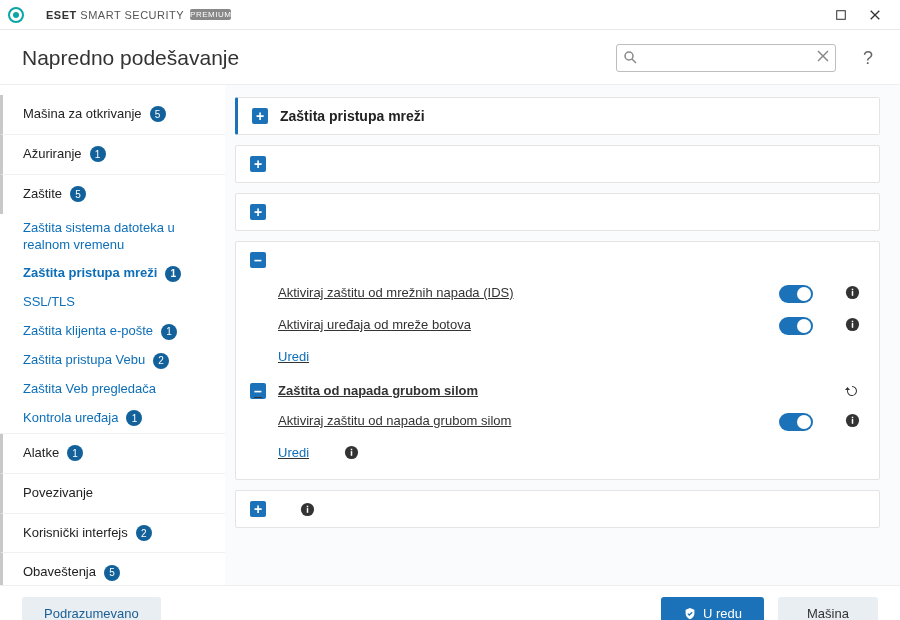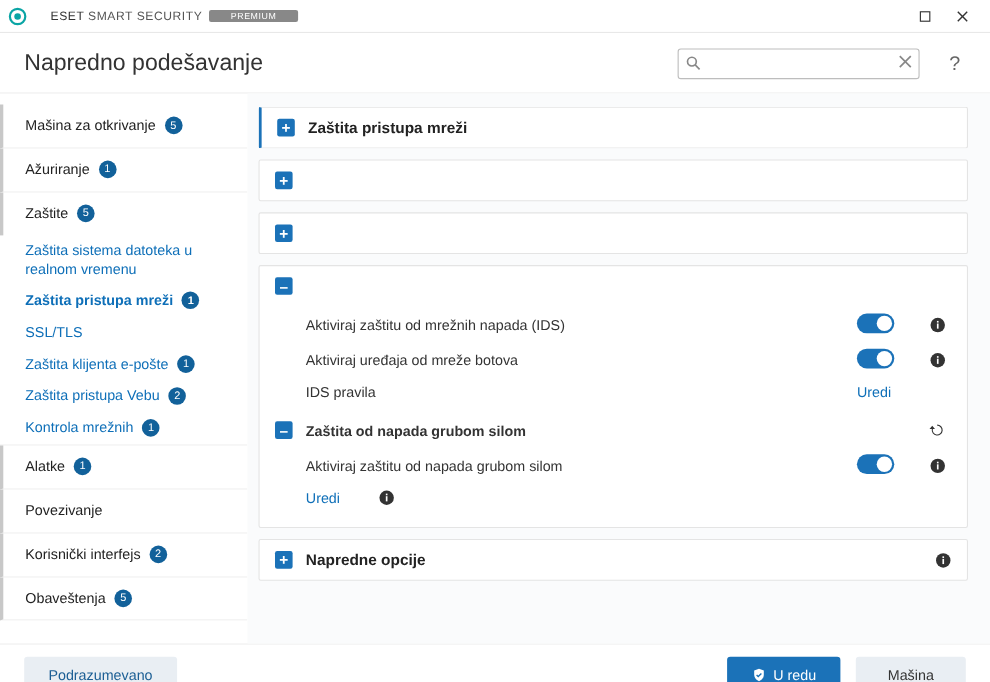--- a/index.html
+++ b/index.html
@@ -3,59 +3,59 @@
   <meta charset="utf-8">
   <style>
     * { margin: 0; padding: 0; box-sizing: border-box; font-family: "Segoe UI", Arial, sans-serif; }
     body { background: #fff; width: 900px; height: 620px; overflow: hidden; }
 
     
     .titlebar { height: 30px; display: flex; align-items: center; padding: 0 8px; border-bottom: 1px solid #e8e8e8; }
     .titlebar .brand { display: flex; align-items: center; gap: 6px; font-size: 11px; color: #444; letter-spacing: 0.5px; }
     .titlebar .brand .eye { width: 16px; height: 16px; border: 2px solid #0aa5a5; border-radius: 50%; position: relative; }
     .titlebar .brand .eye::after { content: ""; position: absolute; width: 6px; height: 6px; background: #0aa5a5; border-radius: 50%; top: 3px; left: 3px; }
-    .titlebar .brand b { font-weight: 400; color: #333; padding-left: 16px; }
+    .titlebar .brand b { font-weight: 700; color: #333; padding-left: 16px; }
     .titlebar .brand .thin { font-weight: 300; color: #555; }
-    .titlebar .brand .badge { background: #888; color: #fff; font-size: 8px; padding: 1px 20px; border-radius: 2px; letter-spacing: 0.5px; }
+    .titlebar .brand .badge { background: #888; color: #fff; font-size: 8px; padding: 1px 0; border-radius: 2px; letter-spacing: 0.5px; }
     .titlebar .spacer { flex: 1; }
     .titlebar .winbtn { width: 34px; height: 26px; display: flex; align-items: center; justify-content: center; color: #333; cursor: pointer; }
     .titlebar .winbtn svg { width: 12px; height: 12px; }
 
     
     .header { display: flex; align-items: center; padding: 14px 22px 12px 22px; gap: 22px; border-bottom: 1px solid #eee; }
     .header h1 { font-size: 21px; font-weight: 400; color: #333; flex: 1; }
     .search { position: relative; width: 220px; }
     .search input { width: 100%; height: 28px; border: 1px solid #bdbdbd; border-radius: 3px; padding: 0 26px 0 28px; font-size: 13px; outline: none; }
     .search .sicon { position: absolute; left: 7px; top: 6px; color: #888; }
     .search .clear { position: absolute; right: 6px; top: 5px; color: #888; cursor: pointer; }
     .help { width: 20px; text-align: center; color: #666; font-size: 18px; cursor: pointer; }
 
     
     .body { display: flex; height: 500px; }
     .sidebar { width: 225px; padding: 10px 0 10px 0; overflow-y: auto; }
     .content { flex: 1; padding: 12px 20px 10px 10px; overflow-y: auto; background: #fafbfc; }
 
-    .sb-item { display: flex; gap: 8px; padding: 8px 12px 4px 20px; font-size: 13px; color: #333; cursor: pointer; border-left: 3px solid transparent; line-height: 1.3; }
+    .sb-item { display: flex; align-items: center; gap: 8px; padding: 8px 12px 4px 20px; font-size: 13px; color: #333; cursor: pointer; border-left: 3px solid transparent; line-height: 1.3; }
     .sb-item.top { font-weight: 400; color: #222; border-left-color: #c8c8c8; border-bottom: 1px solid #f0f0f0; padding-top: 11px; padding-bottom: 11px; }
     .sb-item.sub { color: #0e6fb8; padding-left: 20px; padding-top: 6px; padding-bottom: 6px; }
     .sb-item.sub.active { color: #0e6fb8; font-weight: 600; }
     .sb-item .pill { background: #12619a; color: #fff; font-size: 10px; min-width: 16px; height: 16px; padding: 0 4px; border-radius: 8px; display: inline-flex; align-items: center; justify-content: center; }
     .sb-group { border-bottom: 1px solid #f0f0f0; }
 
     
     .panel { background: #fff; border: 1px solid #e4e4e4; border-radius: 2px; margin-bottom: 10px; border-left: 3px solid #1b72b8; }
     .panel.plain { border-left: 1px solid #e4e4e4; }
     .panel-header { display: flex; align-items: center; padding: 10px 14px; gap: 12px; cursor: pointer; }
     .panel-header .expicon { width: 16px; height: 16px; background: #1b72b8; color: #fff; font-weight: 700; font-size: 14px; display: flex; align-items: center; justify-content: center; border-radius: 2px; line-height: 1; }
     .panel-header .title { flex: 1; font-size: 14px; font-weight: 600; color: #222; }
     .panel-header .reset { color: #555; cursor: pointer; display: flex; }
     .panel-header .info { color: #333; cursor: pointer; display: flex; margin-left: 10px; }
 
     .panel-body { padding: 0 14px 12px 14px; }
-    .row { display: flex; align-items: flex-end; padding: 7px 0 7px 28px; font-size: 13px; color: #333; }
+    .row { display: flex; align-items: flex-start; padding: 7px 0 7px 28px; font-size: 13px; color: #333; text-decoration: underline; }
     .row .label { flex: 1; }
     .row .ctrl { width: 60px; display: flex; justify-content: flex-start; }
     .row .infol { width: 26px; display: flex; justify-content: center; }
     .row.subhead { font-weight: 600; padding-top: 12px; }
     .row.subhead .expicon { width: 16px; height: 16px; background: #1b72b8; color: #fff; font-weight: 700; font-size: 14px; display: flex; align-items: center; justify-content: center; border-radius: 2px; line-height: 1; margin-right: 12px; margin-left: -28px; }
     .link { color: #0e6fb8; cursor: pointer; }
 
     .toggle { width: 34px; height: 18px; background: #1b72b8; border-radius: 9px; position: relative; cursor: pointer; }
     .toggle::after { content: ""; position: absolute; width: 14px; height: 14px; background: #fff; border-radius: 50%; top: 2px; right: 2px; }
 
@@ -165,21 +165,24 @@
       </div>
       <div class="sb-item sub">
         <span>Zaštita klijenta e-pošte</span>
         <span class="pill">1</span>
       </div>
       <div class="sb-item sub">
         <span>Zaštita pristupa Vebu</span>
         <span class="pill">2</span>
       </div>
       <div class="sb-item sub">
-        <span>Kontrola mrežnih</span>
+        <span>Zaštita Veb pregledača</span>
+      </div>
+      <div class="sb-item sub">
+        <span>Kontrola uređaja</span>
         <span class="pill">1</span>
       </div>
     </div>
     <div class="sb-item top">
       <span>Alatke</span>
       <span class="pill">1</span>
     </div>
     <div class="sb-item top">
       <span>Povezivanje</span>
     </div>
@@ -260,21 +263,20 @@
             </span>
           <span class="infol">
               <span>
                 <svg viewBox="0 0 16 16" width="15" height="15">
                   <use href="#i-info"></use>
                 </svg>
               </span>
             </span>
         </div>
         <div class="row">
-          <span class="label">IDS pravila</span>
           <span class="ctrl">
               <span class="link">Uredi</span>
             </span>
           <span class="infol"></span>
         </div>
 
         <div class="row subhead">
           <span class="expicon">–</span>
           <span class="label" style="font-weight:600">Zaštita od napada grubom silom</span>
           <span class="ctrl"></span>
@@ -310,21 +312,20 @@
                 </svg>
               </span>
             </span>
         </div>
       </div>
     </div>
 
     <div class="panel plain">
       <div class="panel-header">
         <span class="expicon">+</span>
-        <span class="title">Napredne opcije</span>
         <span class="reset">
             <svg viewBox="0 0 16 16">
               <use href="#i-reset"></use>
             </svg>
           </span>
         <span class="info">
             <svg viewBox="0 0 16 16" width="15" height="15">
               <use href="#i-info"></use>
             </svg>
           </span>

